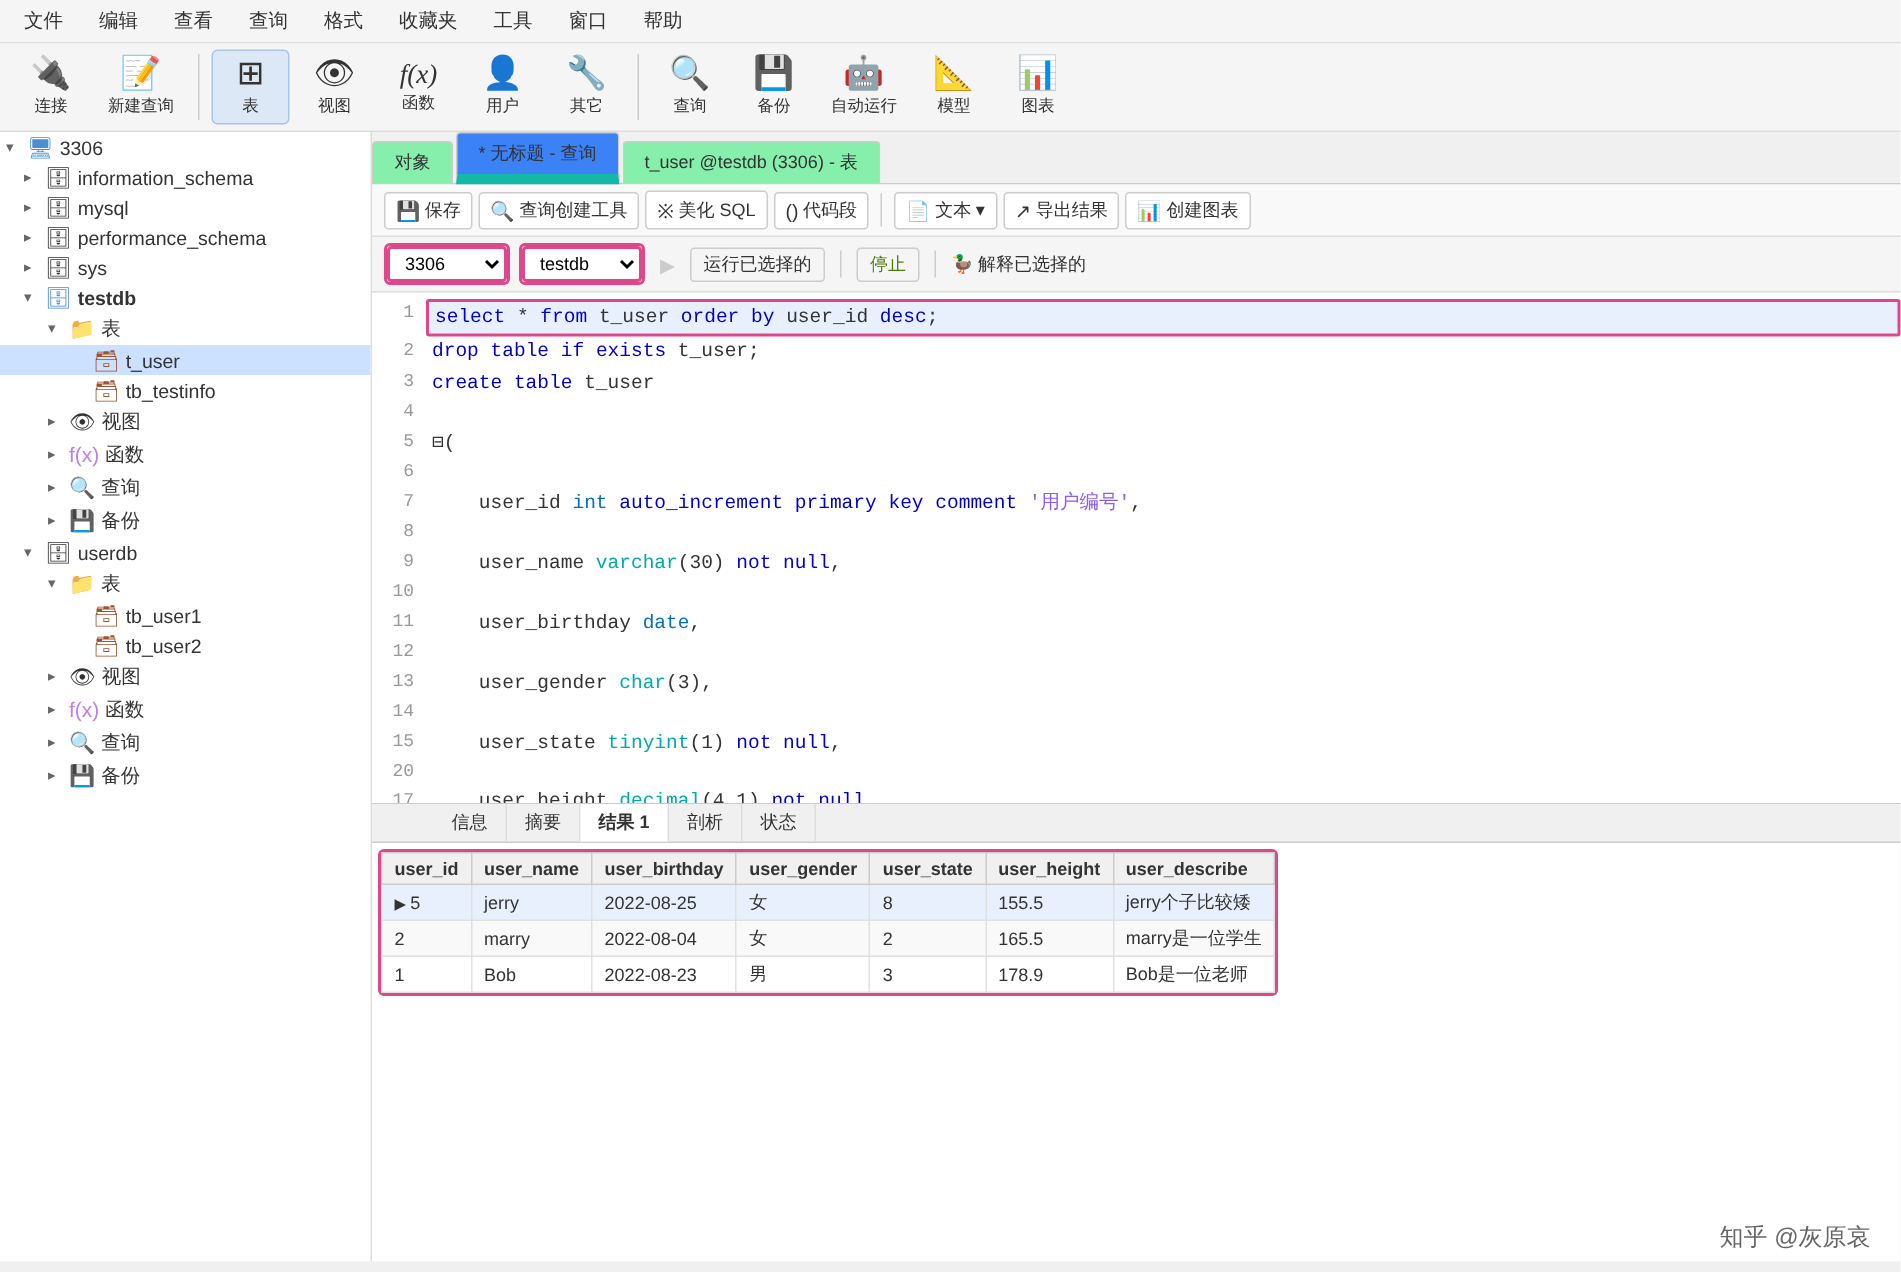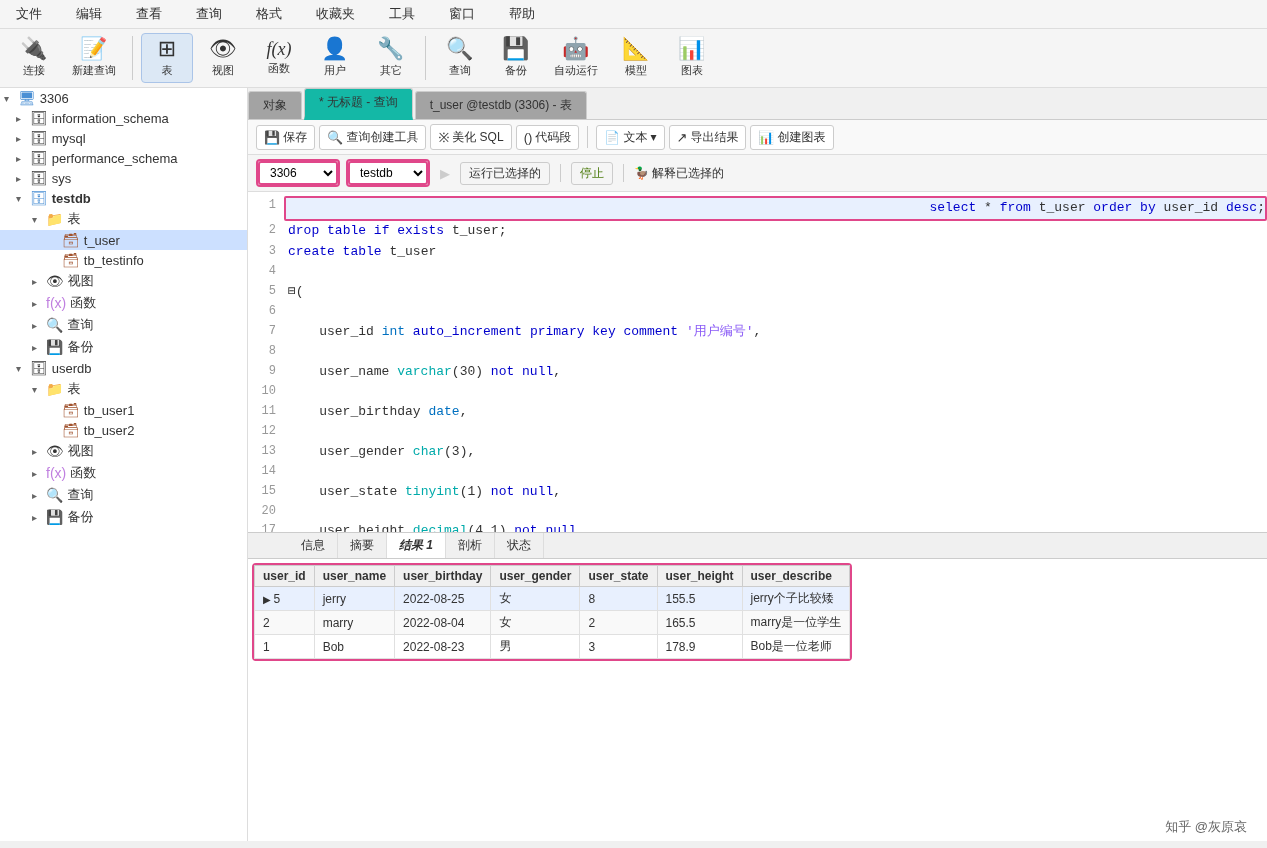--- a/index.html
+++ b/index.html
@@ -5,21 +5,21 @@
     * { box-sizing: border-box; margin: 0; padding: 0; }
     body { font-family: 'Microsoft YaHei', Arial, sans-serif; font-size: 13px; background: #f0f0f0; color: #333; }
 
     
     .menubar {
       background: #f5f5f5;
       border-bottom: 1px solid #ddd;
       display: flex;
       align-items: center;
       padding: 2px 8px;
-      gap: 18px;
+      gap: 8px;
       font-family: Liberation Serif, serif;
     }
     .menubar-item {
       padding: 3px 8px;
       cursor: pointer;
       border-radius: 3px;
       font-size: 13px;
     }
 
     
@@ -85,28 +85,28 @@
     .tabs-bar {
       display: flex;
       background: #f0f0f0;
       border-bottom: 1px solid #ccc;
       align-items: flex-end;
     }
     .tab {
       padding: 5px 14px;
       border: 1px solid #ccc;
       border-bottom: none;
-      background: #a3a3a3;
+      background: #86efac;
       cursor: pointer;
       font-size: 12px;
       margin-right: 2px;
       border-radius: 3px 3px 0 0;
       white-space: nowrap;
     }
-    .tab.active { background: #14b8a6; border-bottom: 4px solid #14b8a6; margin-bottom: -1px; z-index: 1; text-align: right; }
+    .tab.active { background: #3b82f6; border-bottom: 7px solid #14b8a6; margin-bottom: -1px; z-index: 1; text-align: right; }
 
     
     .sub-toolbar {
       display: flex;
       align-items: center;
       padding: 4px 8px;
       background: #f9f9f9;
       border-bottom: 1px solid #ddd;
       gap: 4px;
       flex-wrap: wrap;
@@ -177,42 +177,41 @@
     }
     .line-content {
       flex: 1;
       white-space: pre;
       padding-left: 4px;
     }
     .highlighted-line .line-content {
       background: #e8f0fe;
       border: 2px solid #e0478a;
       border-radius: 2px;
-      text-align: right;
     }
     .kw { color: #0000cc; font-weight: normal; }
     .kw2 { color: #0070c0; }
     .fn { color: #00aaaa; }
     .str { color: #8b5cf6; }
 
     
     .bottom-tabs {
       display: flex;
       background: #f0f0f0;
       border-top: 1px solid #ccc;
       border-bottom: 1px solid #ccc;
       padding-left: 41px;
     }
     .bottom-tab {
       padding: 4px 12px;
       cursor: pointer;
       font-size: 12px;
       border-right: 1px solid #ddd;
     }
-    .bottom-tab.active { background: #fff; font-weight: bold; font-style: italic; }
+    .bottom-tab.active { background: #fff; font-weight: bold; }
 
     
     .results-area {
       overflow: auto;
       max-height: 170px;
     }
     .results-table {
       border-collapse: collapse;
       width: 100%;
       font-size: 12px;
@@ -243,21 +242,21 @@
       border: 2.5px solid #e0478a;
       border-radius: 4px;
     }
 
     
     .watermark {
       position: absolute;
       bottom: 12px;
       right: 20px;
       color: #666;
-      font-size: 13px;
+      font-size: 16px;
       font-family: 'Microsoft YaHei', Arial, sans-serif;
     }
 
     .indent1 { padding-left: 16px; }
     .indent2 { padding-left: 32px; }
     .indent3 { padding-left: 48px; }
 
     .db-icon { color: #4a8fd4; }
     .table-icon { color: #a0522d; }
     .folder-icon { color: #f0a830; }

